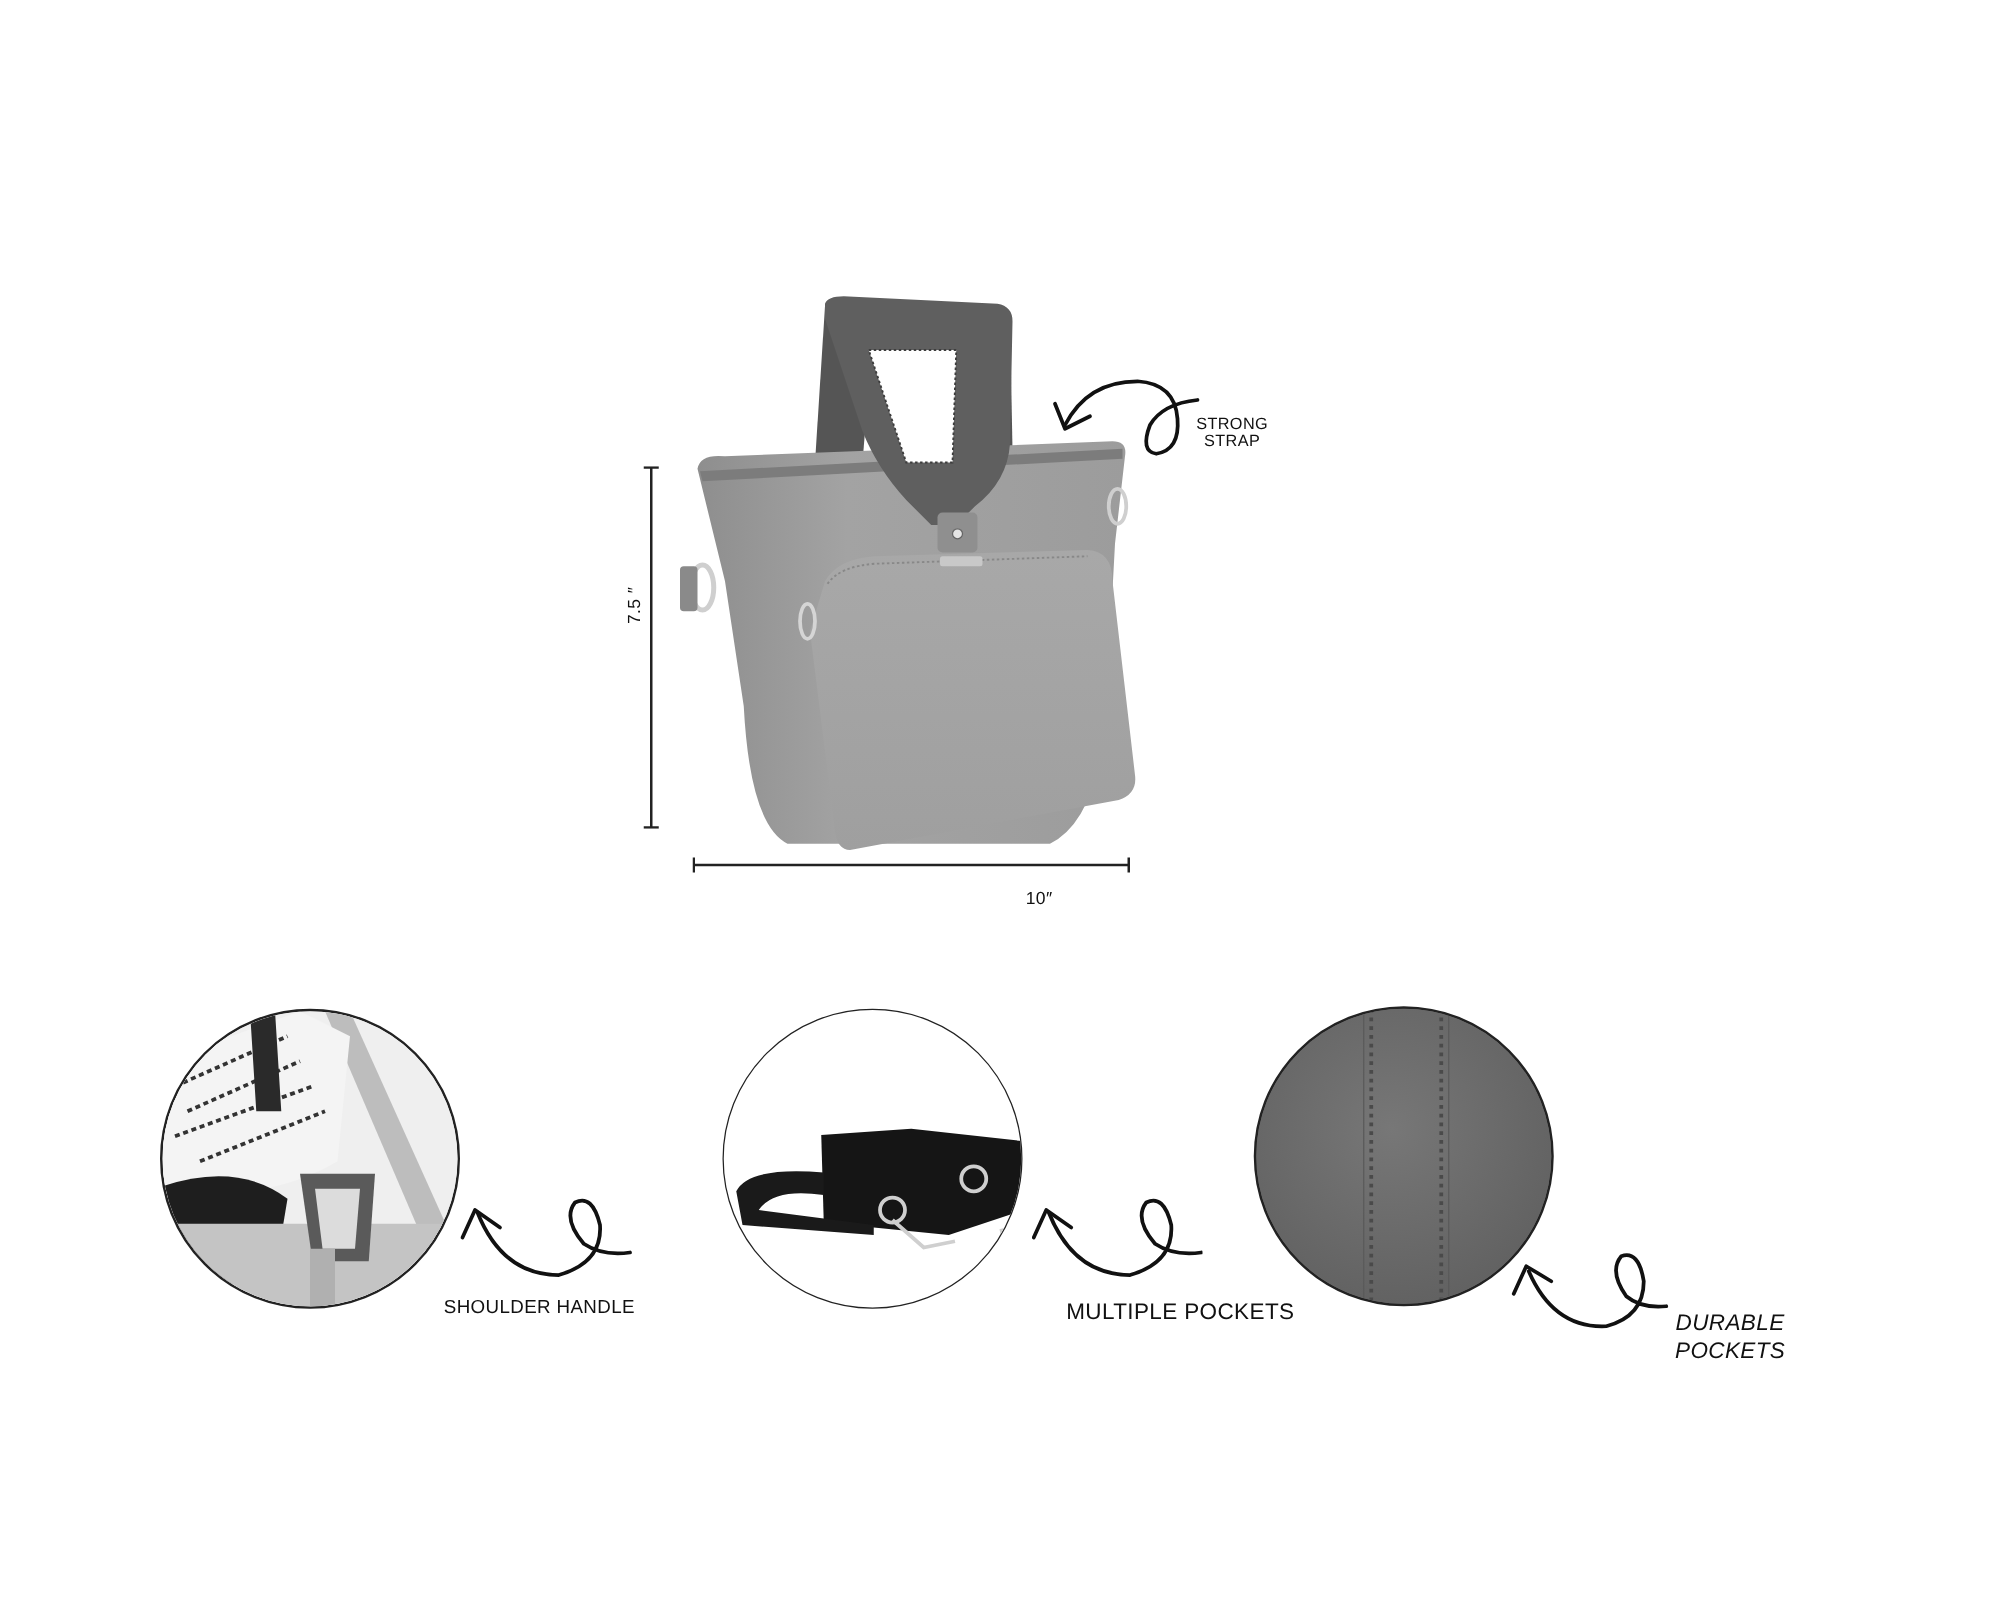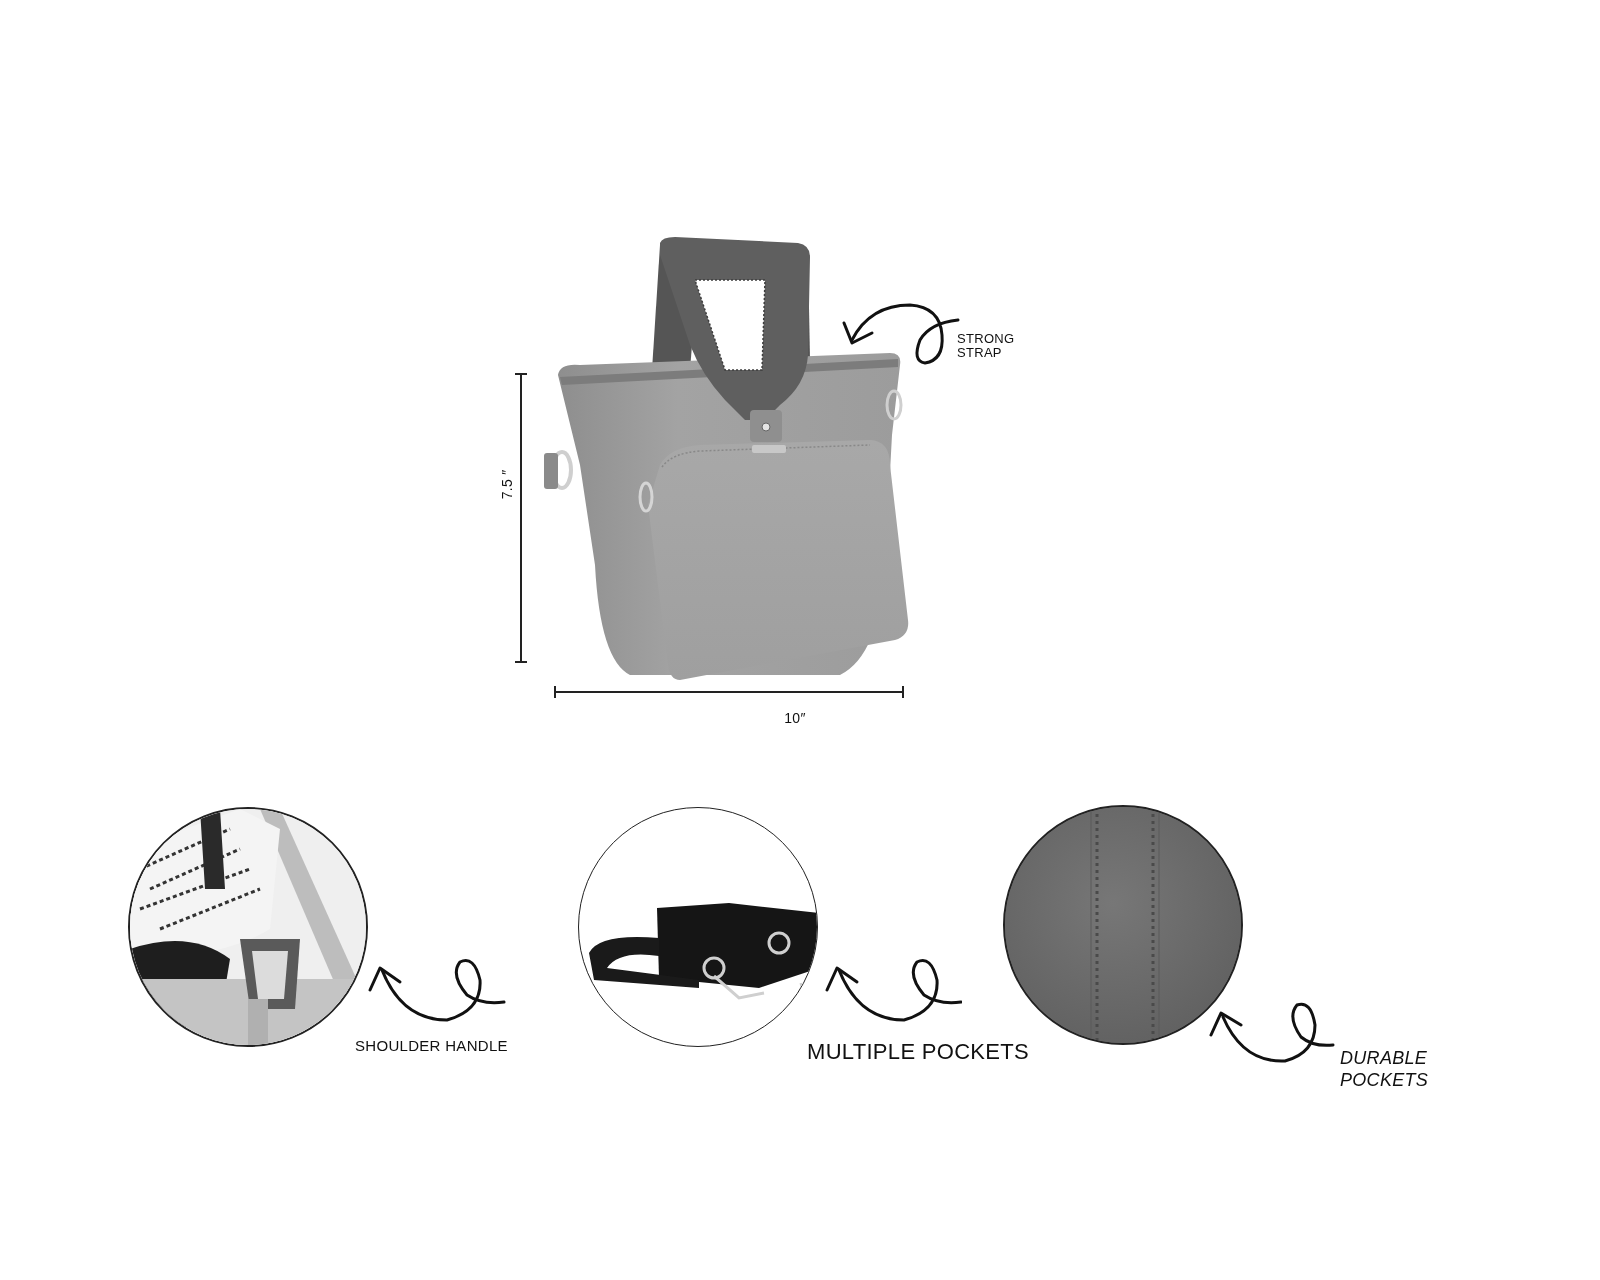--- a/index.html
+++ b/index.html
@@ -1,18 +1,18 @@
 <!DOCTYPE html>
 <html><head>
 <meta charset="utf-8">
 <style>
   html,body{margin:0;padding:0;background:#ffffff;}
   body{width:1600px;height:1280px;position:relative;overflow:hidden;font-family:"Liberation Sans",sans-serif;color:#111;}
   .abs{position:absolute;}
-  .label{font-family:"Liberation Sans",sans-serif;color:#111;line-height:1.05;letter-spacing:0.3px;}
+  .label{font-family:"Liberation Sans",sans-serif;color:#111;line-height:1.05;letter-spacing:0.3px;text-align:center;}
   .circle{position:absolute;border-radius:50%;overflow:hidden;border:2px solid #222;box-sizing:border-box;}
   svg{display:block;}
 </style>
 </head>
 <body>
 
 <div class="abs" style="left:540px;top:235px;width:390px;height:460px;">
   <svg width="390" height="460" viewBox="0 0 390 460">
     <defs>
       <linearGradient id="bodyG" x1="0" x2="1" y1="0" y2="0">
@@ -62,21 +62,21 @@
 </div>
 <div class="abs label" style="left:482px;top:477px;width:50px;font-size:14px;transform:rotate(-90deg);text-align:center;">7.5 ″</div>
 
 <div class="abs" style="left:554px;top:685px;width:350px;height:14px;">
   <svg width="350" height="14">
       <line x1="1" y1="7" x2="349" y2="7" stroke="#222" stroke-width="2"></line>
       <line x1="1" y1="1" x2="1" y2="13" stroke="#222" stroke-width="2"></line>
       <line x1="349" y1="1" x2="349" y2="13" stroke="#222" stroke-width="2"></line>
     </svg>
 </div>
-<div class="abs label" style="left:770px;top:711px;width:50px;font-size:14px;text-align:center;">10″</div>
+<div class="abs label" style="left:792px;top:711px;width:50px;font-size:14px;text-align:right;">10″</div>
 
 <div class="abs" style="left:840px;top:295px;width:120px;height:80px;">
   <svg width="120" height="80" viewBox="0 0 120 80">
     <path d="M12 45 Q30 10 70 10 Q100 12 102 40 Q104 65 85 68 Q72 66 80 45 Q90 28 118 25" fill="none" stroke="#111" stroke-width="3" stroke-linecap="round"></path>
     <path d="M4 28 L12 48 L32 38" fill="none" stroke="#111" stroke-width="3" stroke-linecap="round" stroke-linejoin="round"></path>
   </svg>
 </div>
 <div class="abs label" style="left:957px;top:332px;font-size:13px;">
   <div>STRONG</div>
   <div>STRAP</div>
@@ -113,21 +113,21 @@
     <circle cx="200" cy="135" r="10" fill="none" stroke="#cfcfcf" stroke-width="3"></circle>
     <path d="M222 175 L228 200" stroke="#cfcfcf" stroke-width="3"></path>
   </svg>
 </div>
 <div class="abs" style="left:817px;top:950px;width:145px;height:85px;">
   <svg width="145" height="85" viewBox="0 0 145 85">
     <path d="M22 20 Q42 70 87 70 Q122 60 120 30 Q114 5 100 12 Q90 25 107 45 Q122 55 144 52" fill="none" stroke="#111" stroke-width="3" stroke-linecap="round"></path>
     <path d="M10 40 L20 18 L40 32" fill="none" stroke="#111" stroke-width="3" stroke-linecap="round" stroke-linejoin="round"></path>
   </svg>
 </div>
-<div class="abs label" style="left:807px;top:1040px;font-size:22px;">MULTIPLE POCKETS</div>
+<div class="abs label" style="left:853px;top:1040px;font-size:18px;">MULTIPLE POCKETS</div>
 
 <div class="circle" style="left:1003px;top:805px;width:240px;height:240px;background:#6b6b6b;">
   <svg width="240" height="240" viewBox="0 0 240 240">
     <defs>
       <radialGradient id="leatherG" cx="0.45" cy="0.4" r="0.7">
         <stop offset="0" stop-color="#777"></stop>
         <stop offset="1" stop-color="#5e5e5e"></stop>
       </radialGradient>
     </defs>
     <rect width="240" height="240" fill="url(#leatherG)"></rect>

